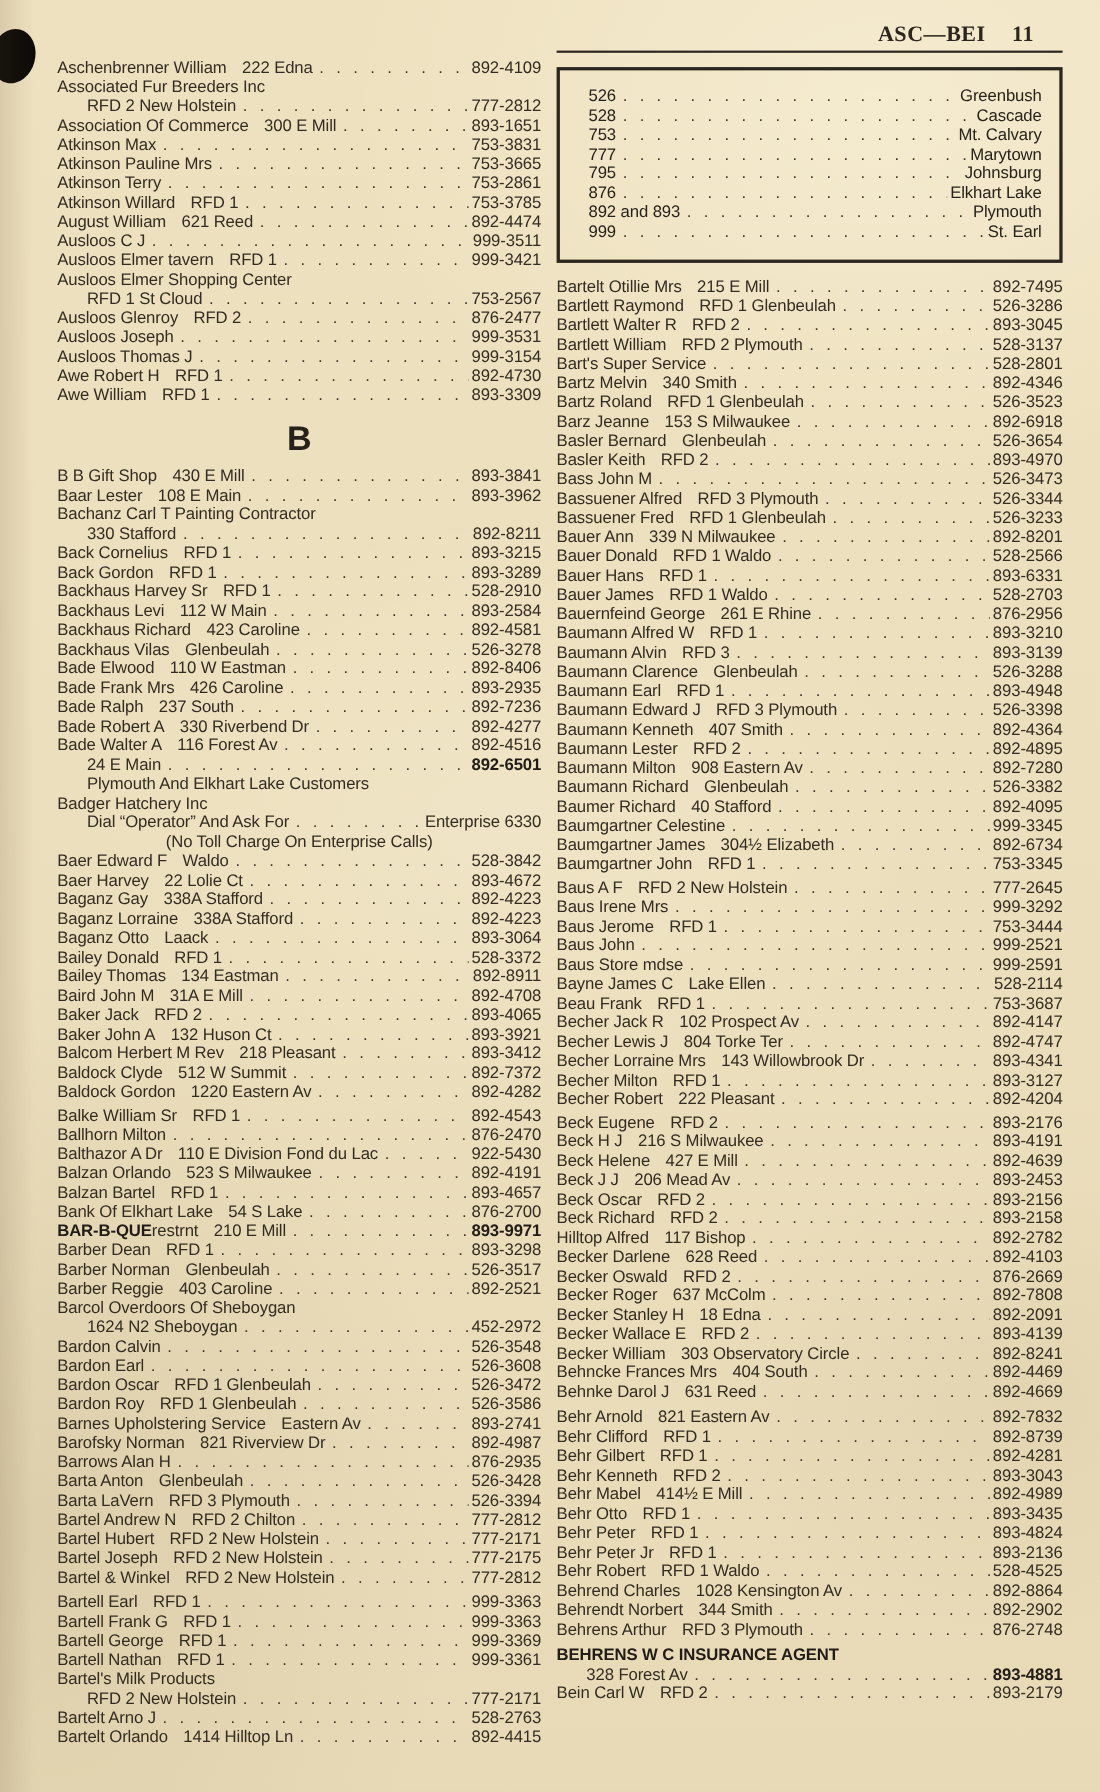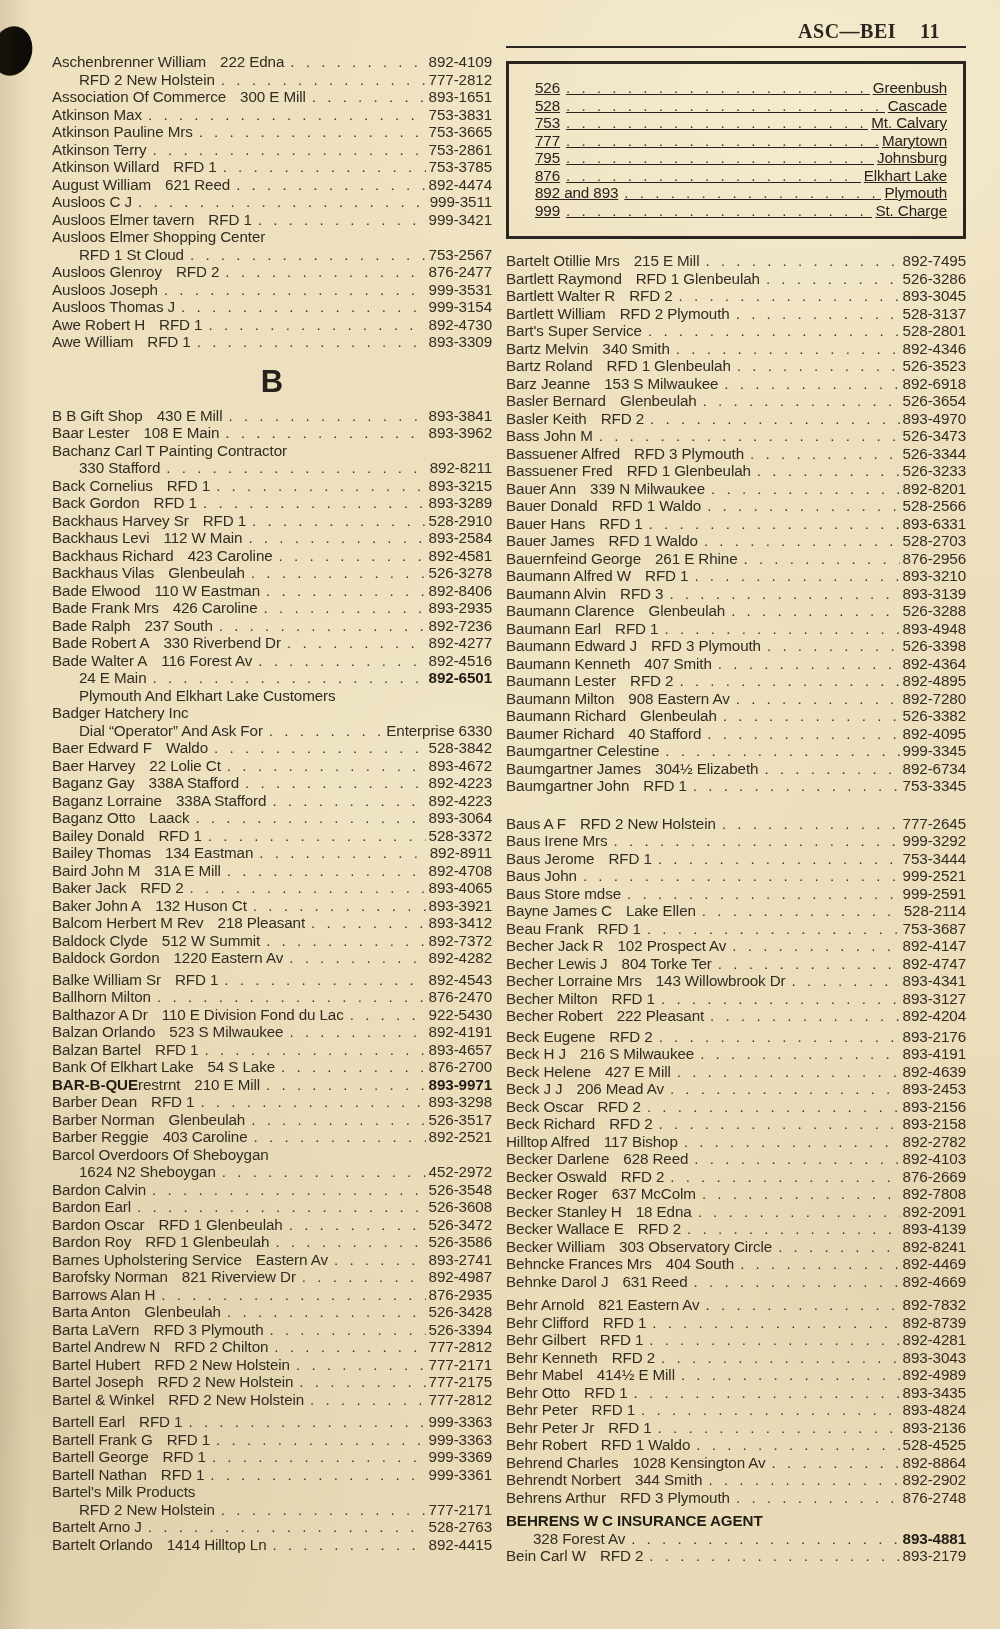--- a/index.html
+++ b/index.html
@@ -34,21 +34,21 @@
     font-family:"Liberation Serif",serif;font-size:20px;font-weight:bold;
     letter-spacing:0.5px;color:#2c2godfather61f;color:#2c261f;
   }
   .pg-header .pgnum{margin-left:24px;}
   .rule{border-top:2.5px solid #2c261f;margin-top:3px;}
   .xbox{
     margin-top:13px;border:3.5px solid #2b261f;
     padding:15px 16px 17px 26px;
     font-size:21px;line-height:24.5px;color:#27221b;letter-spacing:0.3px;
   }
-  .xbox .row{align-items:flex-start;text-decoration:underline;}
+  .xbox .row{align-items:flex-start;}
   .listing{margin-top:13px;}
   .row{
     display:flex;align-items:baseline;
     font-size:15.2px;line-height:17.5px;letter-spacing:-0.1px;
     white-space:nowrap;
   }
   .row.ind{padding-left:27px;}
   .row.ctr{justify-content:center;}
   .nm{flex:0 0 auto;}
   .b{font-weight:bold;color:#211c15;}
@@ -70,20 +70,23 @@
 <div class="page" style="--ink: #332c22;">
   <div class="hole"></div>
 
   <section class="col-left" id="left-list">
       <div class="row">
         <span class="nm">Aschenbrenner William</span>
         <span class="ad">222 Edna</span>
         <span class="lead">. . . . . . . . . . . . . . . . . . . . . . . . . . . . . . . . . . . . . . . . . . . . . . . . . . . . . . . . . . . . . . . . . . . . . . . . . . . . . . . . . . . . . . . . . . </span>
         <span class="ph">892-4109</span>
       </div>
+      <div class="row">
+        <span class="nm">Associated Fur Breeders Inc</span>
+      </div>
       <div class="row ind">
         <span class="nm">RFD 2 New Holstein</span>
         <span class="lead">. . . . . . . . . . . . . . . . . . . . . . . . . . . . . . . . . . . . . . . . . . . . . . . . . . . . . . . . . . . . . . . . . . . . . . . . . . . . . . . . . . . . . . . . . . </span>
         <span class="ph">777-2812</span>
       </div>
       <div class="row">
         <span class="nm">Association Of Commerce</span>
         <span class="ad">300 E Mill</span>
         <span class="lead">. . . . . . . . . . . . . . . . . . . . . . . . . . . . . . . . . . . . . . . . . . . . . . . . . . . . . . . . . . . . . . . . . . . . . . . . . . . . . . . . . . . . . . . . . . </span>
         <span class="ph">893-1651</span>
@@ -257,20 +260,23 @@
       <div class="row ind">
         <span class="nm">Plymouth And Elkhart Lake Customers</span>
       </div>
       <div class="row">
         <span class="nm">Badger Hatchery Inc</span>
       </div>
       <div class="row ind">
         <span class="nm">Dial “Operator” And Ask For</span>
         <span class="lead">. . . . . . . . . . . . . . . . . . . . . . . . . . . . . . . . . . . . . . . . . . . . . . . . . . . . . . . . . . . . . . . . . . . . . . . . . . . . . . . . . . . . . . . . . . </span>
         <span class="ph">Enterprise 6330</span>
+      </div>
+      <div class="row ctr">
+        <span class="nm">(No Toll Charge On Enterprise Calls)</span>
       </div>
       <div class="row">
         <span class="nm">Baer Edward F</span>
         <span class="ad">Waldo</span>
         <span class="lead">. . . . . . . . . . . . . . . . . . . . . . . . . . . . . . . . . . . . . . . . . . . . . . . . . . . . . . . . . . . . . . . . . . . . . . . . . . . . . . . . . . . . . . . . . . </span>
         <span class="ph">528-3842</span>
       </div>
       <div class="row">
         <span class="nm">Baer Harvey</span>
         <span class="ad">22 Lolie Ct</span>
@@ -568,21 +574,21 @@
           <span class="ph">Elkhart Lake</span>
         </div>
         <div class="row">
           <span class="nm">892 and 893</span>
           <span class="lead">. . . . . . . . . . . . . . . . . . . . . . . . . . . . . . . . . . . . . . . . . . . . . . . . . . . . . . . . . . . . . . . . . . . . . . . . . . . . . . . . . . . . . . . . . . </span>
           <span class="ph">Plymouth</span>
         </div>
         <div class="row">
           <span class="nm">999</span>
           <span class="lead">. . . . . . . . . . . . . . . . . . . . . . . . . . . . . . . . . . . . . . . . . . . . . . . . . . . . . . . . . . . . . . . . . . . . . . . . . . . . . . . . . . . . . . . . . . </span>
-          <span class="ph">St. Charge</span>
+          <span class="ph">St. Earl</span>
         </div>
       </div>
     <div class="listing" id="right-list">
         <div class="row">
           <span class="nm">Bartelt Otillie Mrs</span>
           <span class="ad">215 E Mill</span>
           <span class="lead">. . . . . . . . . . . . . . . . . . . . . . . . . . . . . . . . . . . . . . . . . . . . . . . . . . . . . . . . . . . . . . . . . . . . . . . . . . . . . . . . . . . . . . . . . . </span>
           <span class="ph">892-7495</span>
         </div>
         <div class="row">
@@ -755,21 +761,21 @@
           <span class="ad">304½ Elizabeth</span>
           <span class="lead">. . . . . . . . . . . . . . . . . . . . . . . . . . . . . . . . . . . . . . . . . . . . . . . . . . . . . . . . . . . . . . . . . . . . . . . . . . . . . . . . . . . . . . . . . . </span>
           <span class="ph">892-6734</span>
         </div>
         <div class="row">
           <span class="nm">Baumgartner John</span>
           <span class="ad">RFD 1</span>
           <span class="lead">. . . . . . . . . . . . . . . . . . . . . . . . . . . . . . . . . . . . . . . . . . . . . . . . . . . . . . . . . . . . . . . . . . . . . . . . . . . . . . . . . . . . . . . . . . </span>
           <span class="ph">753-3345</span>
         </div>
-        <div class="row" style="margin-top: 20px;">
+        <div class="row" style="margin-top: 4px;">
           <span class="nm">Baus A F</span>
           <span class="ad">RFD 2 New Holstein</span>
           <span class="lead">. . . . . . . . . . . . . . . . . . . . . . . . . . . . . . . . . . . . . . . . . . . . . . . . . . . . . . . . . . . . . . . . . . . . . . . . . . . . . . . . . . . . . . . . . . </span>
           <span class="ph">777-2645</span>
         </div>
         <div class="row">
           <span class="nm">Baus Irene Mrs</span>
           <span class="lead">. . . . . . . . . . . . . . . . . . . . . . . . . . . . . . . . . . . . . . . . . . . . . . . . . . . . . . . . . . . . . . . . . . . . . . . . . . . . . . . . . . . . . . . . . . </span>
           <span class="ph">999-3292</span>
         </div>

